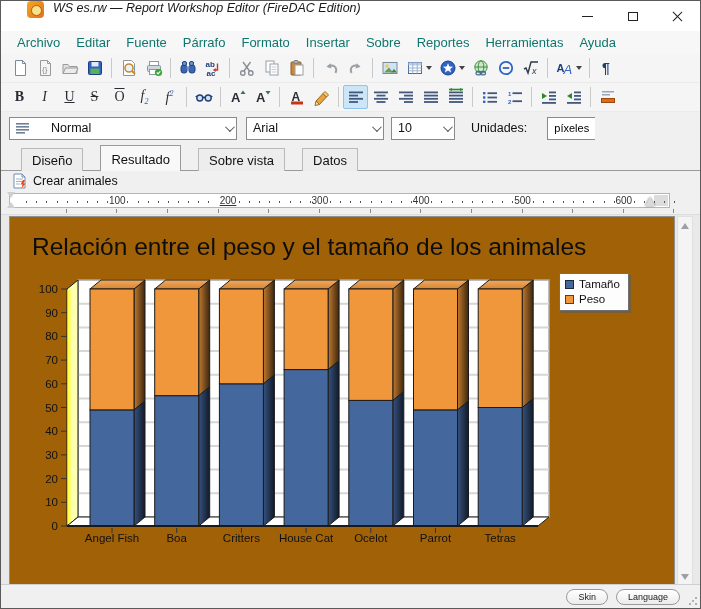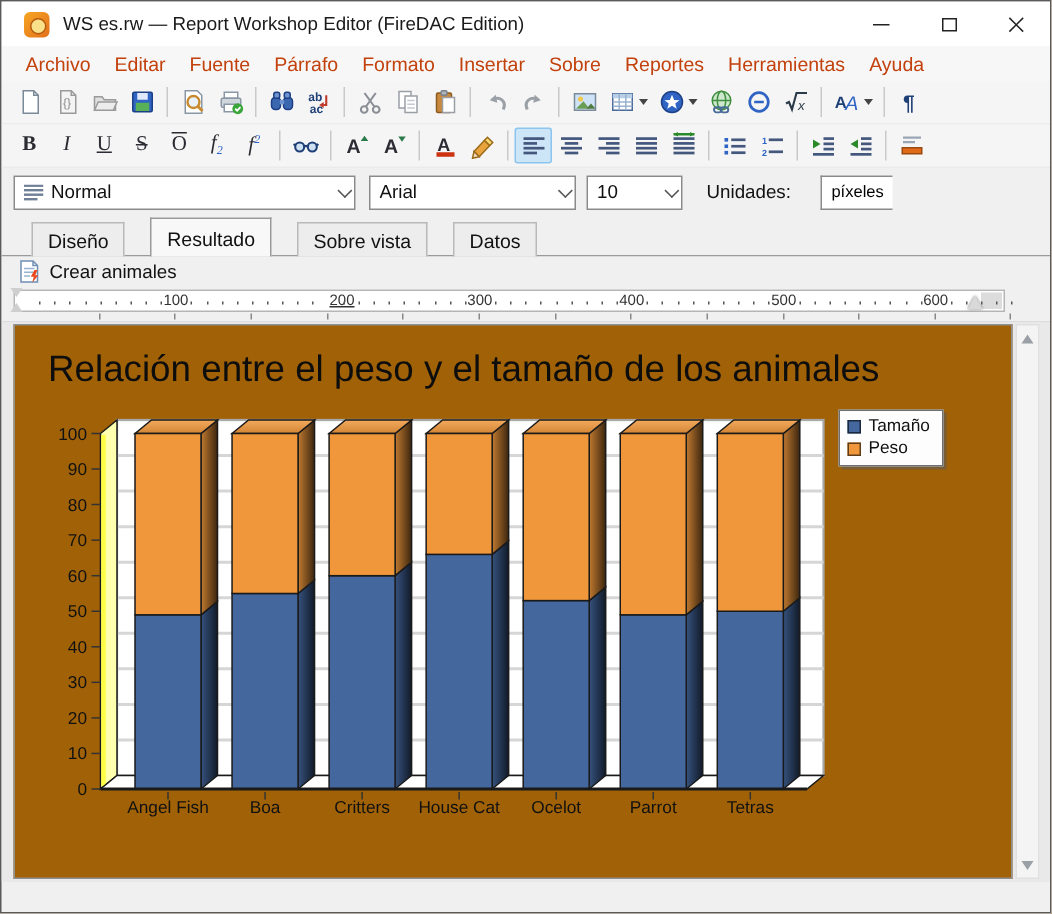--- a/index.html
+++ b/index.html
@@ -1,32 +1,32 @@
 <!DOCTYPE html>
 <html><head>
 <meta charset="utf-8">
 <style>
   html,body{margin:0;padding:0;background:#cfd4da;font-family:"Liberation Sans","DejaVu Sans",sans-serif;}
   *{box-sizing:border-box;}
   .window{position:relative;width:701px;height:609px;background:#f0f0f0;border:1px solid #5a5a5a;overflow:hidden;}
   
-  .titlebar{height:30px;background:#ffffff;display:flex;align-items:center;padding-left:15px;}
+  .titlebar{height:30px;background:#ffffff;display:flex;padding-left:26px;font-style:italic;}
   .appicon{width:17px;height:17px;border-radius:4px;background:linear-gradient(135deg,#f6a623,#e2701c);position:relative;margin-right:9px;flex:none;}
   .appicon:before{content:"";position:absolute;left:4px;top:4px;width:9px;height:9px;border-radius:50%;background:#fbe08a;border:1px solid #b55a10;}
   .title{font-size:12.5px;color:#1a1a1a;white-space:nowrap;}
   .capbtns{margin-left:auto;display:flex;height:30px;}
   .capbtn{width:45px;height:30px;display:flex;align-items:center;justify-content:center;}
   .minglyph{width:11px;height:1px;background:#222;display:block;}
   .maxglyph{width:10px;height:9px;border:1px solid #222;display:block;}
   .xglyph{position:relative;width:11px;height:11px;display:block;}
   .xglyph:before,.xglyph:after{content:"";position:absolute;left:-1px;top:5px;width:13px;height:1px;background:#222;}
   .xglyph:before{transform:rotate(45deg);} .xglyph:after{transform:rotate(-45deg);}
   
   .menubar{height:23px;background:#f7f7f7;display:flex;align-items:center;padding-left:8px;}
-  .menuitem{font-size:13px;color:#c2410c;padding:2px 8px;cursor:default;}
+  .menuitem{font-size:13px;color:#0f766e;padding:2px 8px;cursor:default;}
   
   .toolbar{height:29px;background:#f5f5f5;display:flex;align-items:center;padding-left:6px;border-bottom:1px solid #ebebeb;}
   .tbtn{width:25px;height:24px;display:flex;align-items:center;justify-content:center;border:1px solid transparent;border-radius:2px;}
   .tbtn.active{background:#cde6f7;border-color:#8bc4ee;}
   .tbtn .icn{display:flex;align-items:center;justify-content:center;}
   .tbtn .dd{width:0;height:0;border-left:3px solid transparent;border-right:3px solid transparent;border-top:4px solid #444;margin-left:2px;}
   .tbtn.hasdd{width:33px;}
   .tsep{width:1px;height:20px;background:#c9c9c9;margin:0 4px;flex:none;}
   .tg{font-family:"Liberation Serif","DejaVu Serif",serif;font-size:14px;color:#2b2b33;line-height:1;}
   
@@ -525,21 +525,21 @@
               <rect x="3" y="3" width="12" height="1.5"></rect>
               <rect x="3" y="6" width="8" height="1.5"></rect>
             </g>
             <rect x="2.5" y="10.5" width="13" height="4" fill="#e06a1a" stroke="#9a4a10"></rect>
           </svg>
         </span>
       </div>
     </div>
 
   <div class="combobar">
-    <div class="combo" style="width:228px;">
+    <div class="combo" style="width:228px;gap:17px;">
       <svg class="paricon" viewBox="0 0 13 11">
           <g fill="#6f7f96">
             <rect x="0" y="0" width="13" height="1.6"></rect>
             <rect x="0" y="3" width="13" height="1.6"></rect>
             <rect x="0" y="6" width="13" height="1.6"></rect>
             <rect x="0" y="9" width="9" height="1.6"></rect>
           </g>
         </svg>
       <span class="ctext">Normal</span>
       <span class="chev"></span>
@@ -791,14 +791,21 @@
     <div class="vscroll">
       <div class="varrow up">
           <span class="tri-up"></span>
         </div>
       <div class="varrow down">
           <span class="tri-down"></span>
         </div>
     </div>
   </div>
 
+  <div class="statusbar">
+    <span id="statusbtns" style="display:flex;gap:8px;">
+        <span class="sbtn">Skin</span>
+        <span class="sbtn">Language</span>
+      </span>
+    <div class="grip"></div>
+  </div>
 
 </div>
 
 </body></html>

